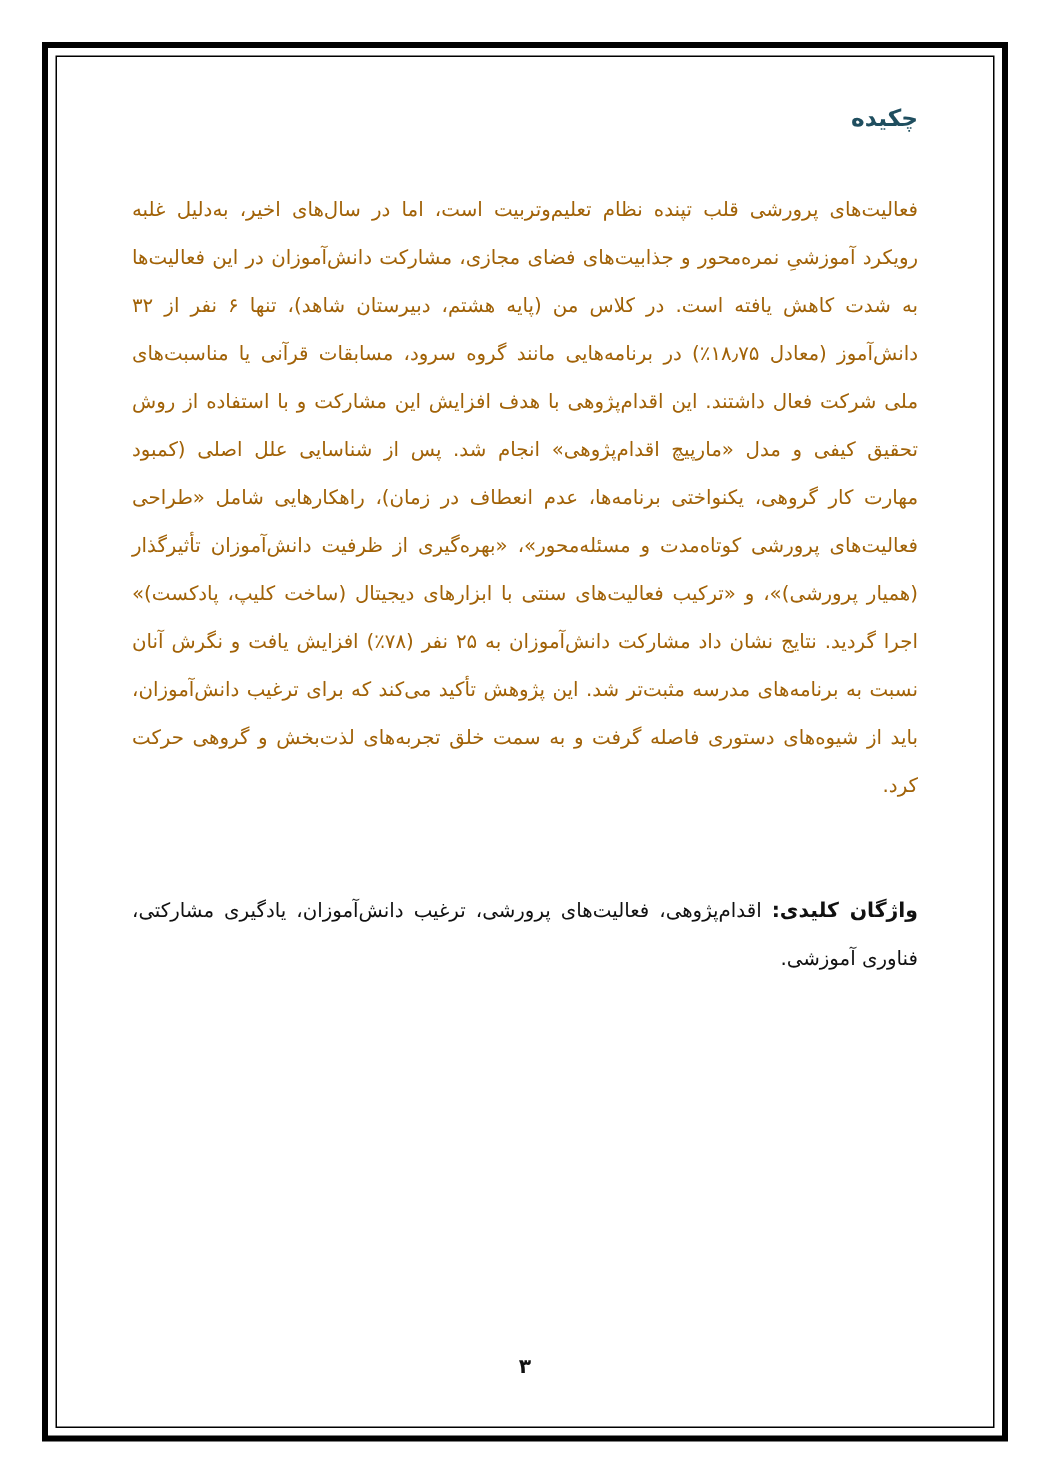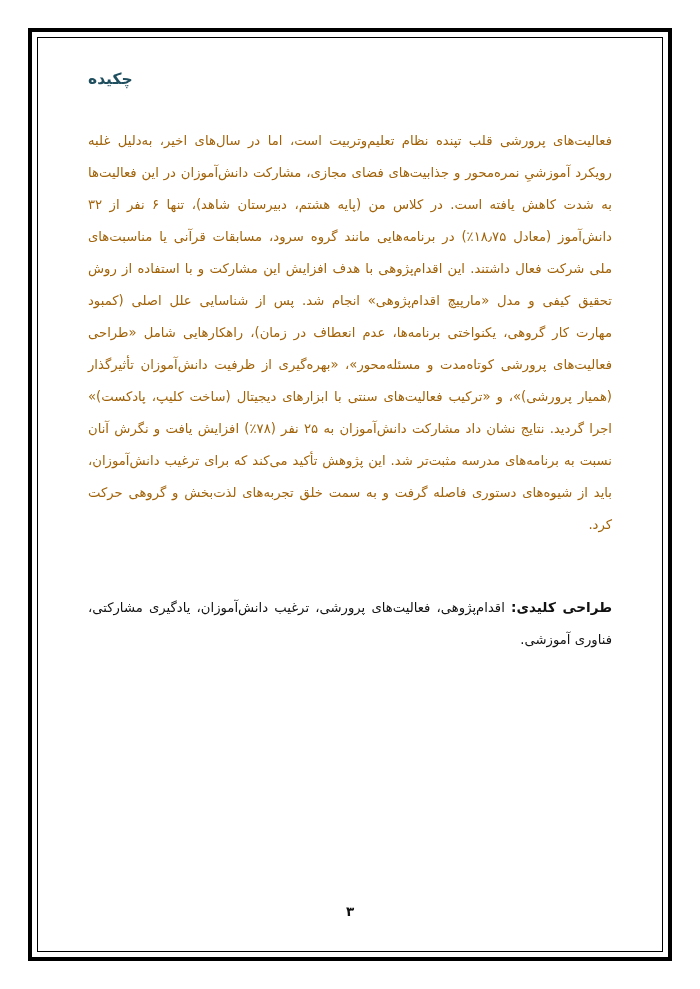--- a/index.html
+++ b/index.html
@@ -51,20 +51,21 @@
     padding: 0;
     text-align: left;       
     font-size: 15.5px;
     font-weight: bold;
     color: #1F4E5F;
     direction: rtl;
     letter-spacing: 0.2px;
     line-height: 1.2;
   }
   .section-heading.align-right {
+    text-align: right;
   }
 
   .abstract-body {
     margin: 0;
     padding: 0;
     margin-top: 36px;
     font-size: 13.2px;
     line-height: 32px;
     color: #a16207;
     text-align: justify;
@@ -110,18 +111,18 @@
   <div class="page-frame-inner"></div>
 </div>
 
 <div class="page-content">
 
   <h1 class="section-heading align-right">چکیده</h1>
 
   <p class="abstract-body">فعالیت‌های پرورشی قلب تپنده نظام تعلیم‌وتربیت است، اما در سال‌های اخیر، به‌دلیل غلبه رویکرد آموزشیِ نمره‌محور و جذابیت‌های فضای مجازی، مشارکت دانش‌آموزان در این فعالیت‌ها به شدت کاهش یافته است. در کلاس من (پایه هشتم، دبیرستان شاهد)، تنها ۶ نفر از ۳۲ دانش‌آموز (معادل ۱۸٫۷۵٪) در برنامه‌هایی مانند گروه سرود، مسابقات قرآنی یا مناسبت‌های ملی شرکت فعال داشتند. این اقدام‌پژوهی با هدف افزایش این مشارکت و با استفاده از روش تحقیق کیفی و مدل «مارپیچ اقدام‌پژوهی» انجام شد. پس از شناسایی علل اصلی (کمبود مهارت کار گروهی، یکنواختی برنامه‌ها، عدم انعطاف در زمان)، راهکارهایی شامل «طراحی فعالیت‌های پرورشی کوتاه‌مدت و مسئله‌محور»، «بهره‌گیری از ظرفیت دانش‌آموزان تأثیرگذار (همیار پرورشی)»، و «ترکیب فعالیت‌های سنتی با ابزارهای دیجیتال (ساخت کلیپ، پادکست)» اجرا گردید. نتایج نشان داد مشارکت دانش‌آموزان به ۲۵ نفر (۷۸٪) افزایش یافت و نگرش آنان نسبت به برنامه‌های مدرسه مثبت‌تر شد. این پژوهش تأکید می‌کند که برای ترغیب دانش‌آموزان، باید از شیوه‌های دستوری فاصله گرفت و به سمت خلق تجربه‌های لذت‌بخش و گروهی حرکت کرد.</p>
 
   <p class="keywords-block">
-    <span class="keywords-label">طراحی کلیدی:</span><span class="keywords-list"> اقدام‌پژوهی، فعالیت‌های پرورشی، ترغیب دانش‌آموزان، یادگیری مشارکتی، فناوری آموزشی.</span>
+    <span class="keywords-label">واژگان کلیدی:</span><span class="keywords-list"> اقدام‌پژوهی، فعالیت‌های پرورشی، ترغیب دانش‌آموزان، یادگیری مشارکتی، فناوری آموزشی.</span>
   </p>
 
 </div>
 
 <div class="page-number">۳</div>
 
 </body></html>

